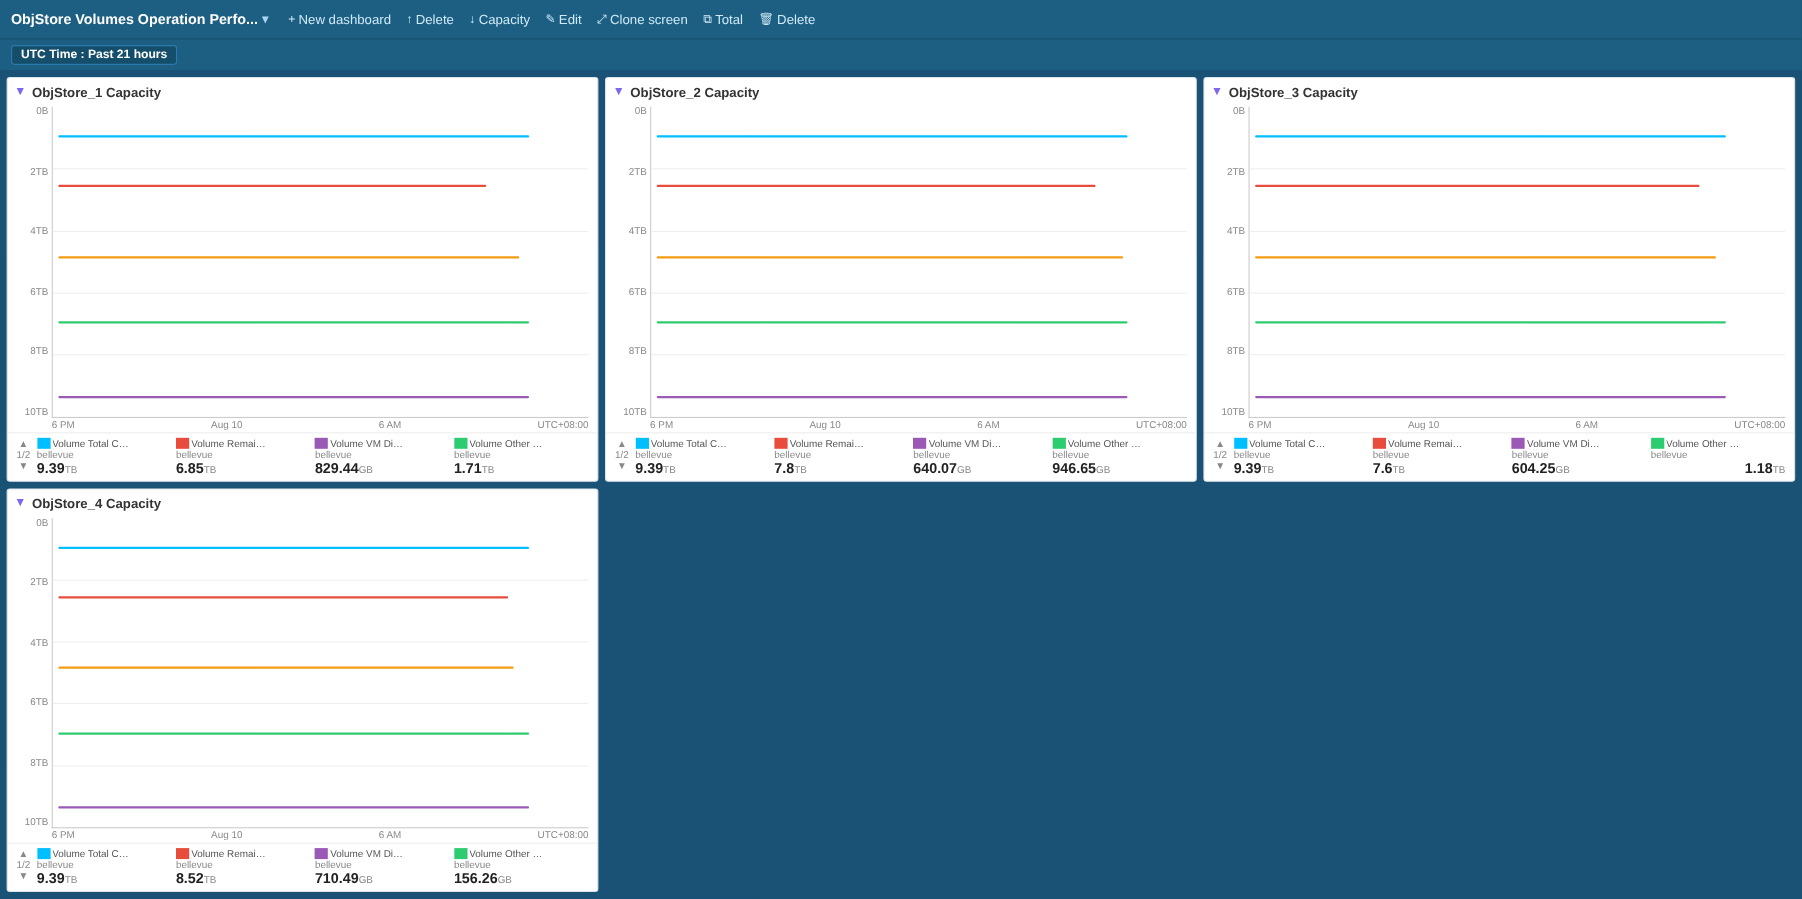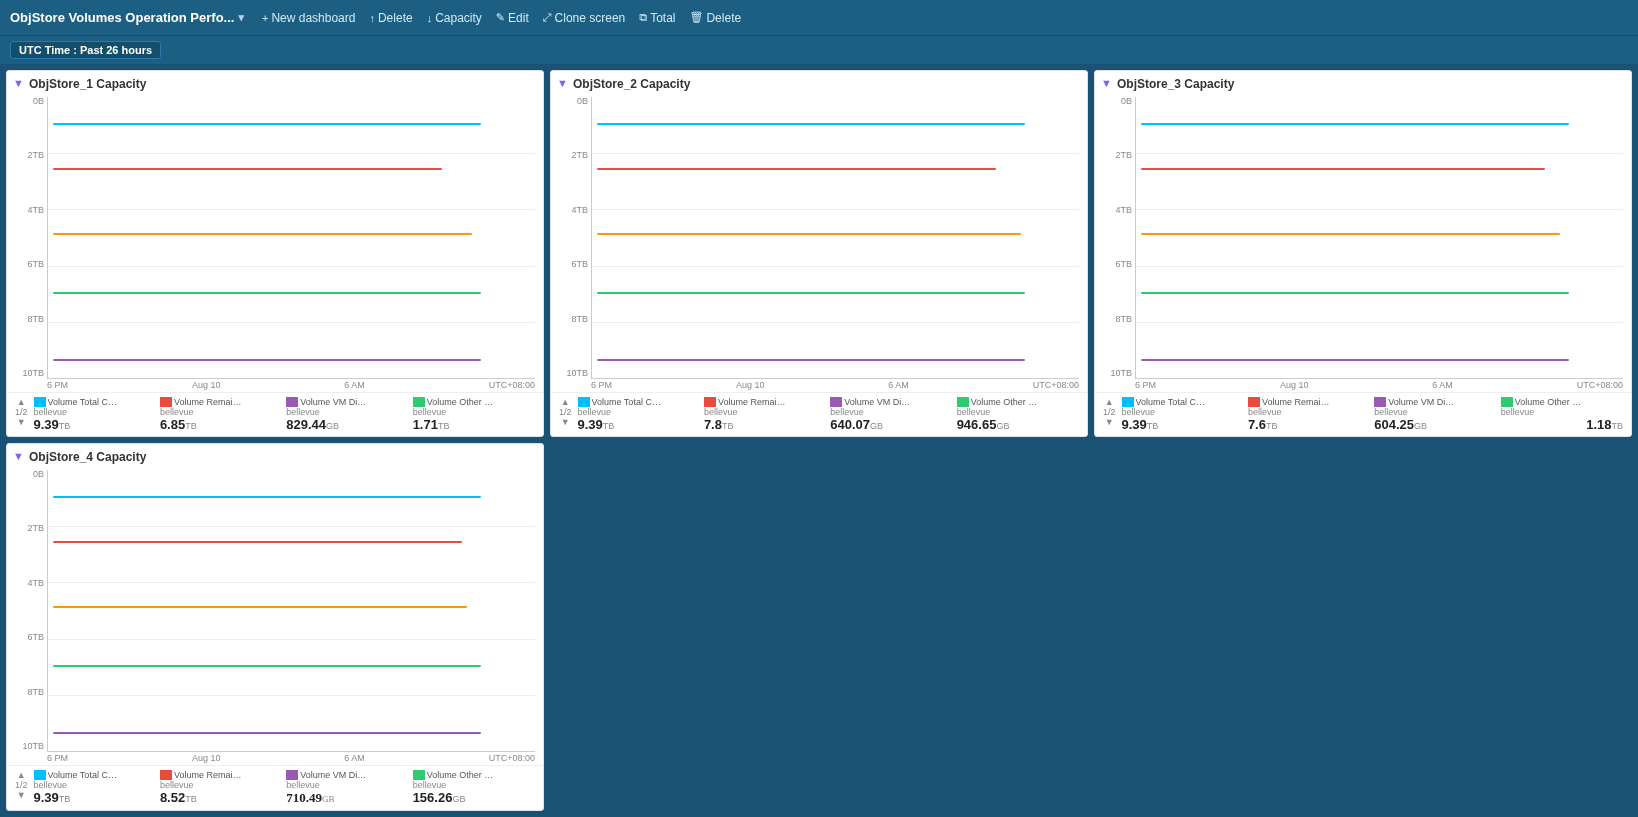--- a/index.html
+++ b/index.html
@@ -148,21 +148,21 @@
       </button>
       <button class="top-bar-action">
         <span style="font-size:11px;">🗑</span>
         <span>Delete</span>
       </button>
     </div>
 </div>
 
 <div class="sub-bar">
   <div class="time-badge">
-    <span>UTC Time : </span><span>Past 26 hours</span>
+    <span>UTC Time : </span><span>Past 21 hours</span>
   </div>
 </div>
 
 <div class="dashboard-grid" id="dashboard-grid">
 <div class="panel">
       <div class="panel-header"><span class="filter-icon" style="color:#7b68ee;">▼</span>ObjStore_1 Capacity</div>
       <div style="flex: 1 1 0%; padding: 4px 8px 0px; display: flex; flex-direction: column;">
         <div style="position: relative; flex: 1 1 0%; min-height: 160px; display: flex;">
           <div style="width: 32px; display: flex; flex-direction: column-reverse; justify-content: space-between; padding-bottom: 14px;">
             <div style="font-size: 9px; color: rgb(136, 136, 136); text-align: right; padding-right: 3px; line-height: 1;">10TB</div>
@@ -433,21 +433,21 @@
           </div>
           <div style="font-size: 9px; color: rgb(136, 136, 136);">bellevue</div>
           <div style="font-size: 13px; font-weight: 600; color: rgb(34, 34, 34);">8.52<span style="font-size:9px;font-weight:400;color:#888;">TB</span></div>
         </div>
         <div style="display: flex; flex-direction: column; min-width: 0px; flex: 1 1 0%;">
           <div style="display: flex; align-items: center; gap: 2px;">
             <div style="width: 12px; height: 10px; background: rgb(155, 89, 182); flex-shrink: 0;"></div>
             <span style="font-size: 9px; color: rgb(85, 85, 85); white-space: nowrap; overflow: hidden; text-overflow: ellipsis; max-width: 70px;">Volume VM Disk Used ...</span>
           </div>
           <div style="font-size: 9px; color: rgb(136, 136, 136);">bellevue</div>
-          <div style="font-size: 13px; font-weight: 600; color: rgb(34, 34, 34); font-family: Liberation Serif, serif;">710.49<span style="font-size:9px;font-weight:400;color:#888;">GB</span></div>
+          <div style="font-size: 13px; font-weight: 600; color: rgb(34, 34, 34);">710.49<span style="font-size:9px;font-weight:400;color:#888;">GB</span></div>
         </div>
         <div style="display: flex; flex-direction: column; min-width: 0px; flex: 1 1 0%;">
           <div style="display: flex; align-items: center; gap: 2px;">
             <div style="width: 12px; height: 10px; background: rgb(46, 204, 113); flex-shrink: 0;"></div>
             <span style="font-size: 9px; color: rgb(85, 85, 85); white-space: nowrap; overflow: hidden; text-overflow: ellipsis; max-width: 70px;">Volume Other Used Ca...</span>
           </div>
           <div style="font-size: 9px; color: rgb(136, 136, 136);">bellevue</div>
           <div style="font-size: 13px; font-weight: 600; color: rgb(34, 34, 34);">156.26<span style="font-size:9px;font-weight:400;color:#888;">GB</span></div>
         </div>
       </div>

